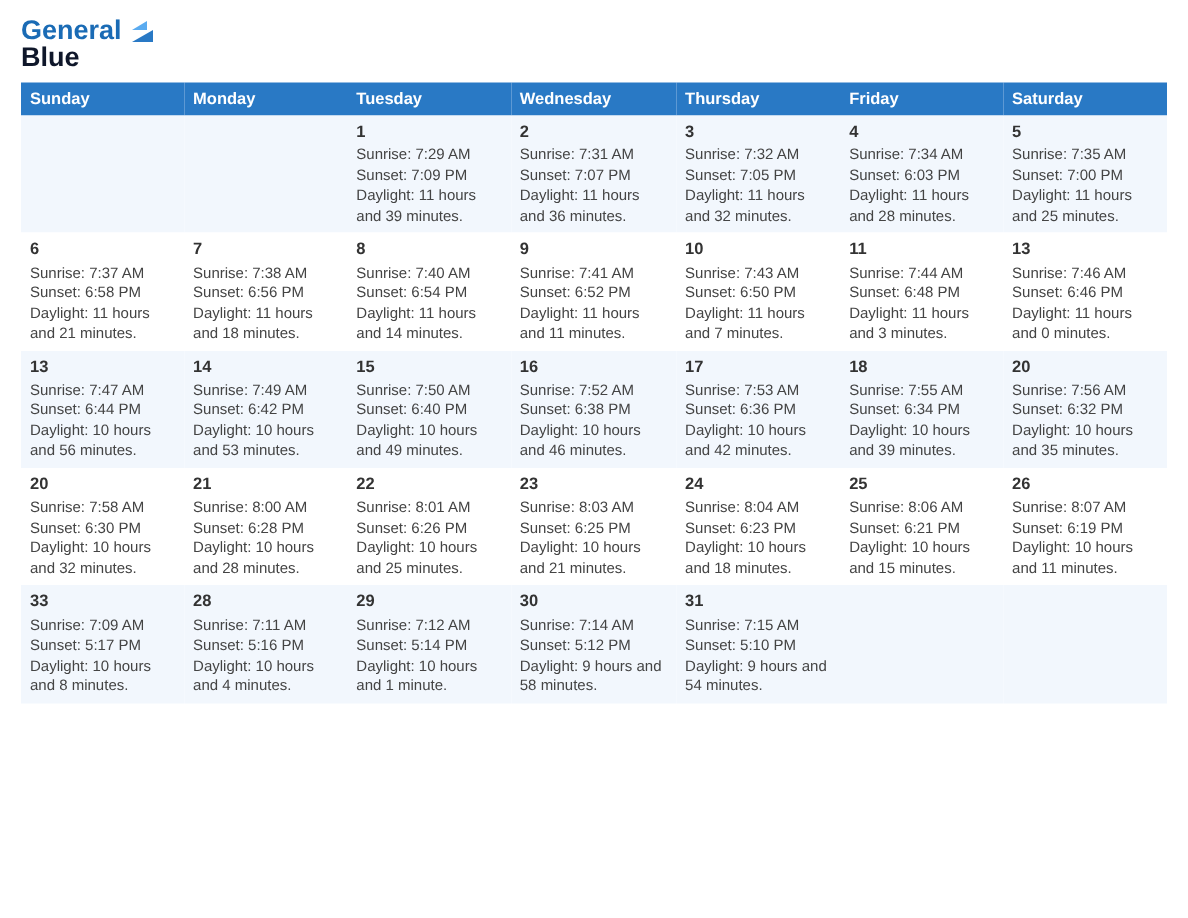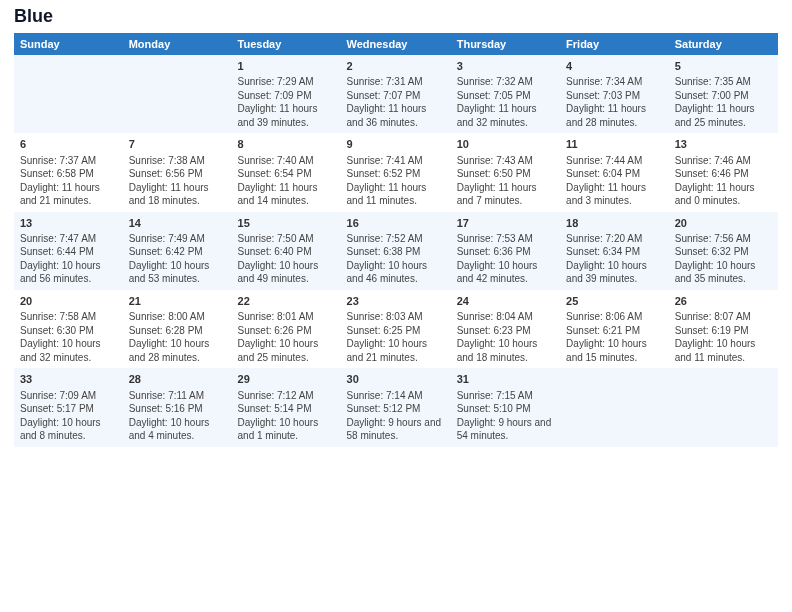--- a/index.html
+++ b/index.html
@@ -90,20 +90,27 @@
       line-height: 1.35;
     }
   </style>
 </head>
 <body>
 
 <div class="container">
   <div class="header-row">
     <div class="logo">
       <div style="display:flex;flex-direction:column;align-items:flex-start;">
+        <div style="display:flex;align-items:center;gap:3px;">
+          <span class="logo-text"><span>General</span></span>
+          <svg width="22" height="22" viewBox="0 0 22 22">
+            <polygon points="4,18 18,10 18,18" fill="#2979c5"></polygon>
+            <polygon points="4,10 14,4 14,10" fill="#5aabf0"></polygon>
+          </svg>
+        </div>
         <span class="logo-text" style="color:#0f172a;margin-top:-3px;">Blue</span>
       </div>
     </div>
     <div class="title-block">
       <div class="month-title"></div>
       <div class="location"></div>
     </div>
   </div>
 
   <table>
@@ -136,21 +143,21 @@
           </td>
           <td>
             <span class="day-num">3</span>
             <div class="day-info">Sunrise: 7:32 AM
 Sunset: 7:05 PM
 Daylight: 11 hours and 32 minutes.</div>
           </td>
           <td>
             <span class="day-num">4</span>
             <div class="day-info">Sunrise: 7:34 AM
-Sunset: 7:03 PM
+Sunset: 6:03 PM
 Daylight: 11 hours and 28 minutes.</div>
           </td>
           <td>
             <span class="day-num">5</span>
             <div class="day-info">Sunrise: 7:35 AM
 Sunset: 7:00 PM
 Daylight: 11 hours and 25 minutes.</div>
           </td>
         </tr>
         <tr>
@@ -180,21 +187,21 @@
           </td>
           <td>
             <span class="day-num">10</span>
             <div class="day-info">Sunrise: 7:43 AM
 Sunset: 6:50 PM
 Daylight: 11 hours and 7 minutes.</div>
           </td>
           <td>
             <span class="day-num">11</span>
             <div class="day-info">Sunrise: 7:44 AM
-Sunset: 6:04 PM
+Sunset: 6:48 PM
 Daylight: 11 hours and 3 minutes.</div>
           </td>
           <td>
             <span class="day-num">13</span>
             <div class="day-info">Sunrise: 7:46 AM
 Sunset: 6:46 PM
 Daylight: 11 hours and 0 minutes.</div>
           </td>
         </tr>
         <tr>
@@ -223,21 +230,21 @@
 Daylight: 10 hours and 46 minutes.</div>
           </td>
           <td>
             <span class="day-num">17</span>
             <div class="day-info">Sunrise: 7:53 AM
 Sunset: 6:36 PM
 Daylight: 10 hours and 42 minutes.</div>
           </td>
           <td>
             <span class="day-num">18</span>
-            <div class="day-info">Sunrise: 7:20 AM
+            <div class="day-info">Sunrise: 7:55 AM
 Sunset: 6:34 PM
 Daylight: 10 hours and 39 minutes.</div>
           </td>
           <td>
             <span class="day-num">20</span>
             <div class="day-info">Sunrise: 7:56 AM
 Sunset: 6:32 PM
 Daylight: 10 hours and 35 minutes.</div>
           </td>
         </tr>

